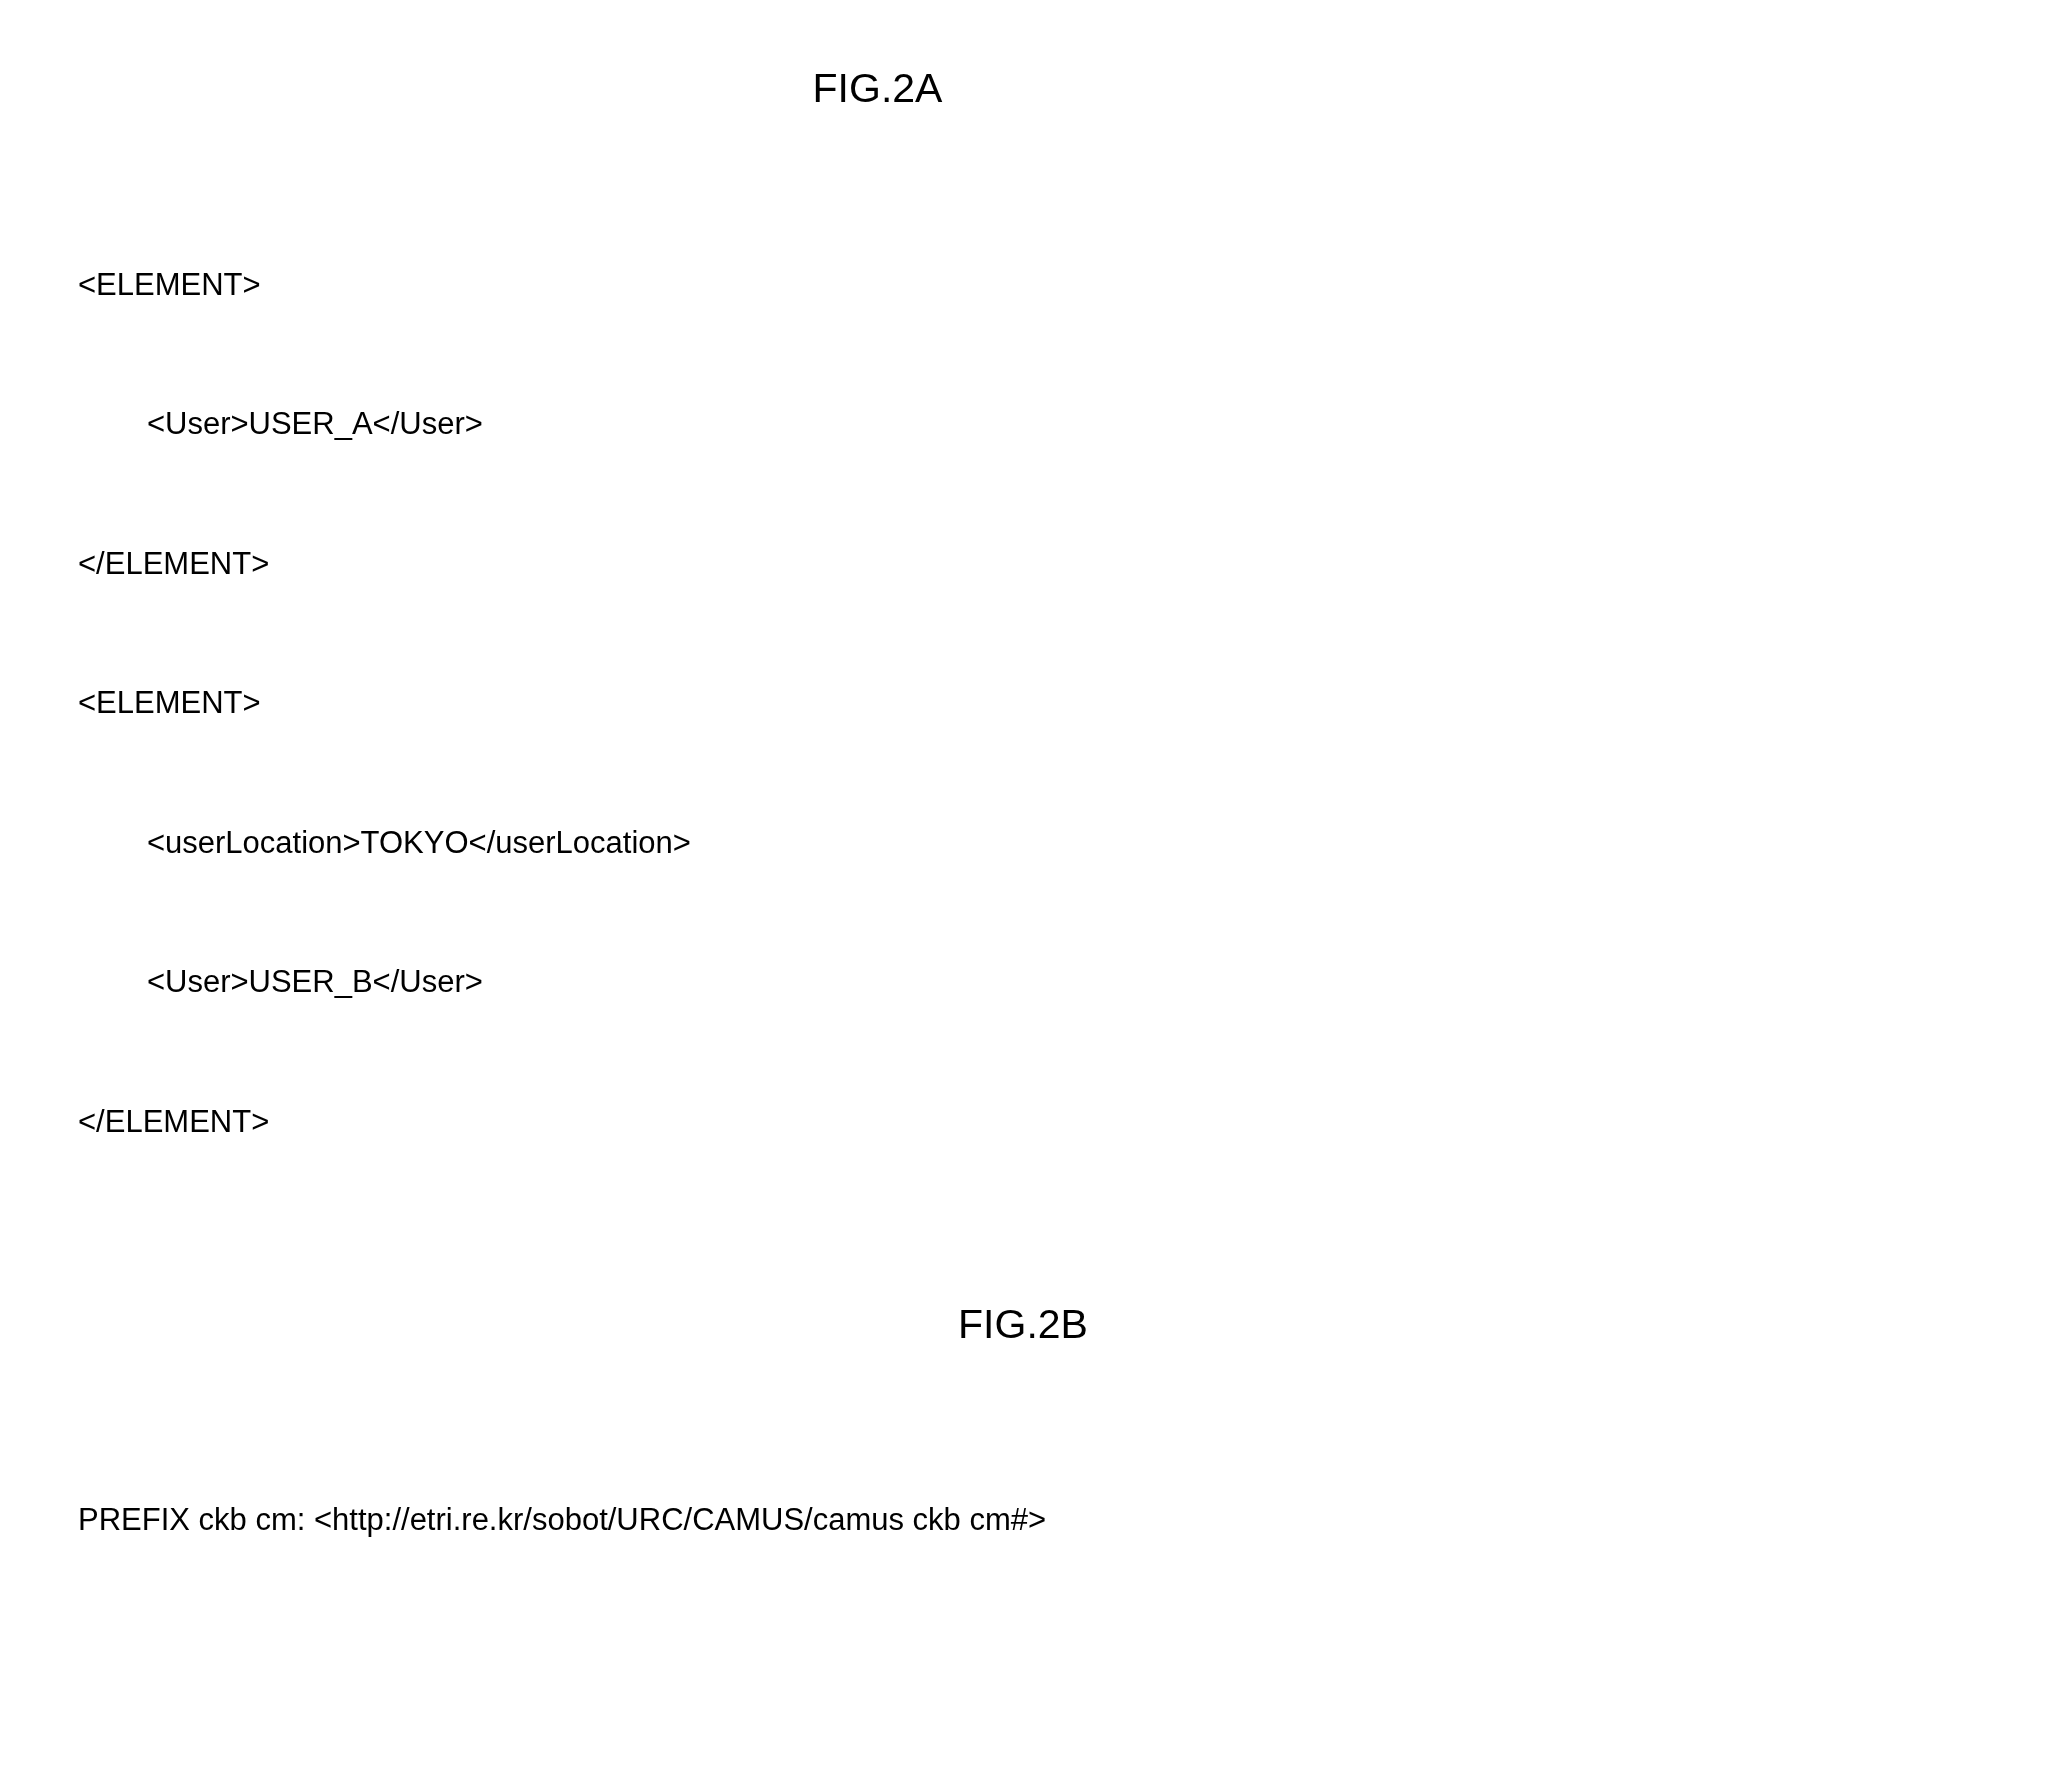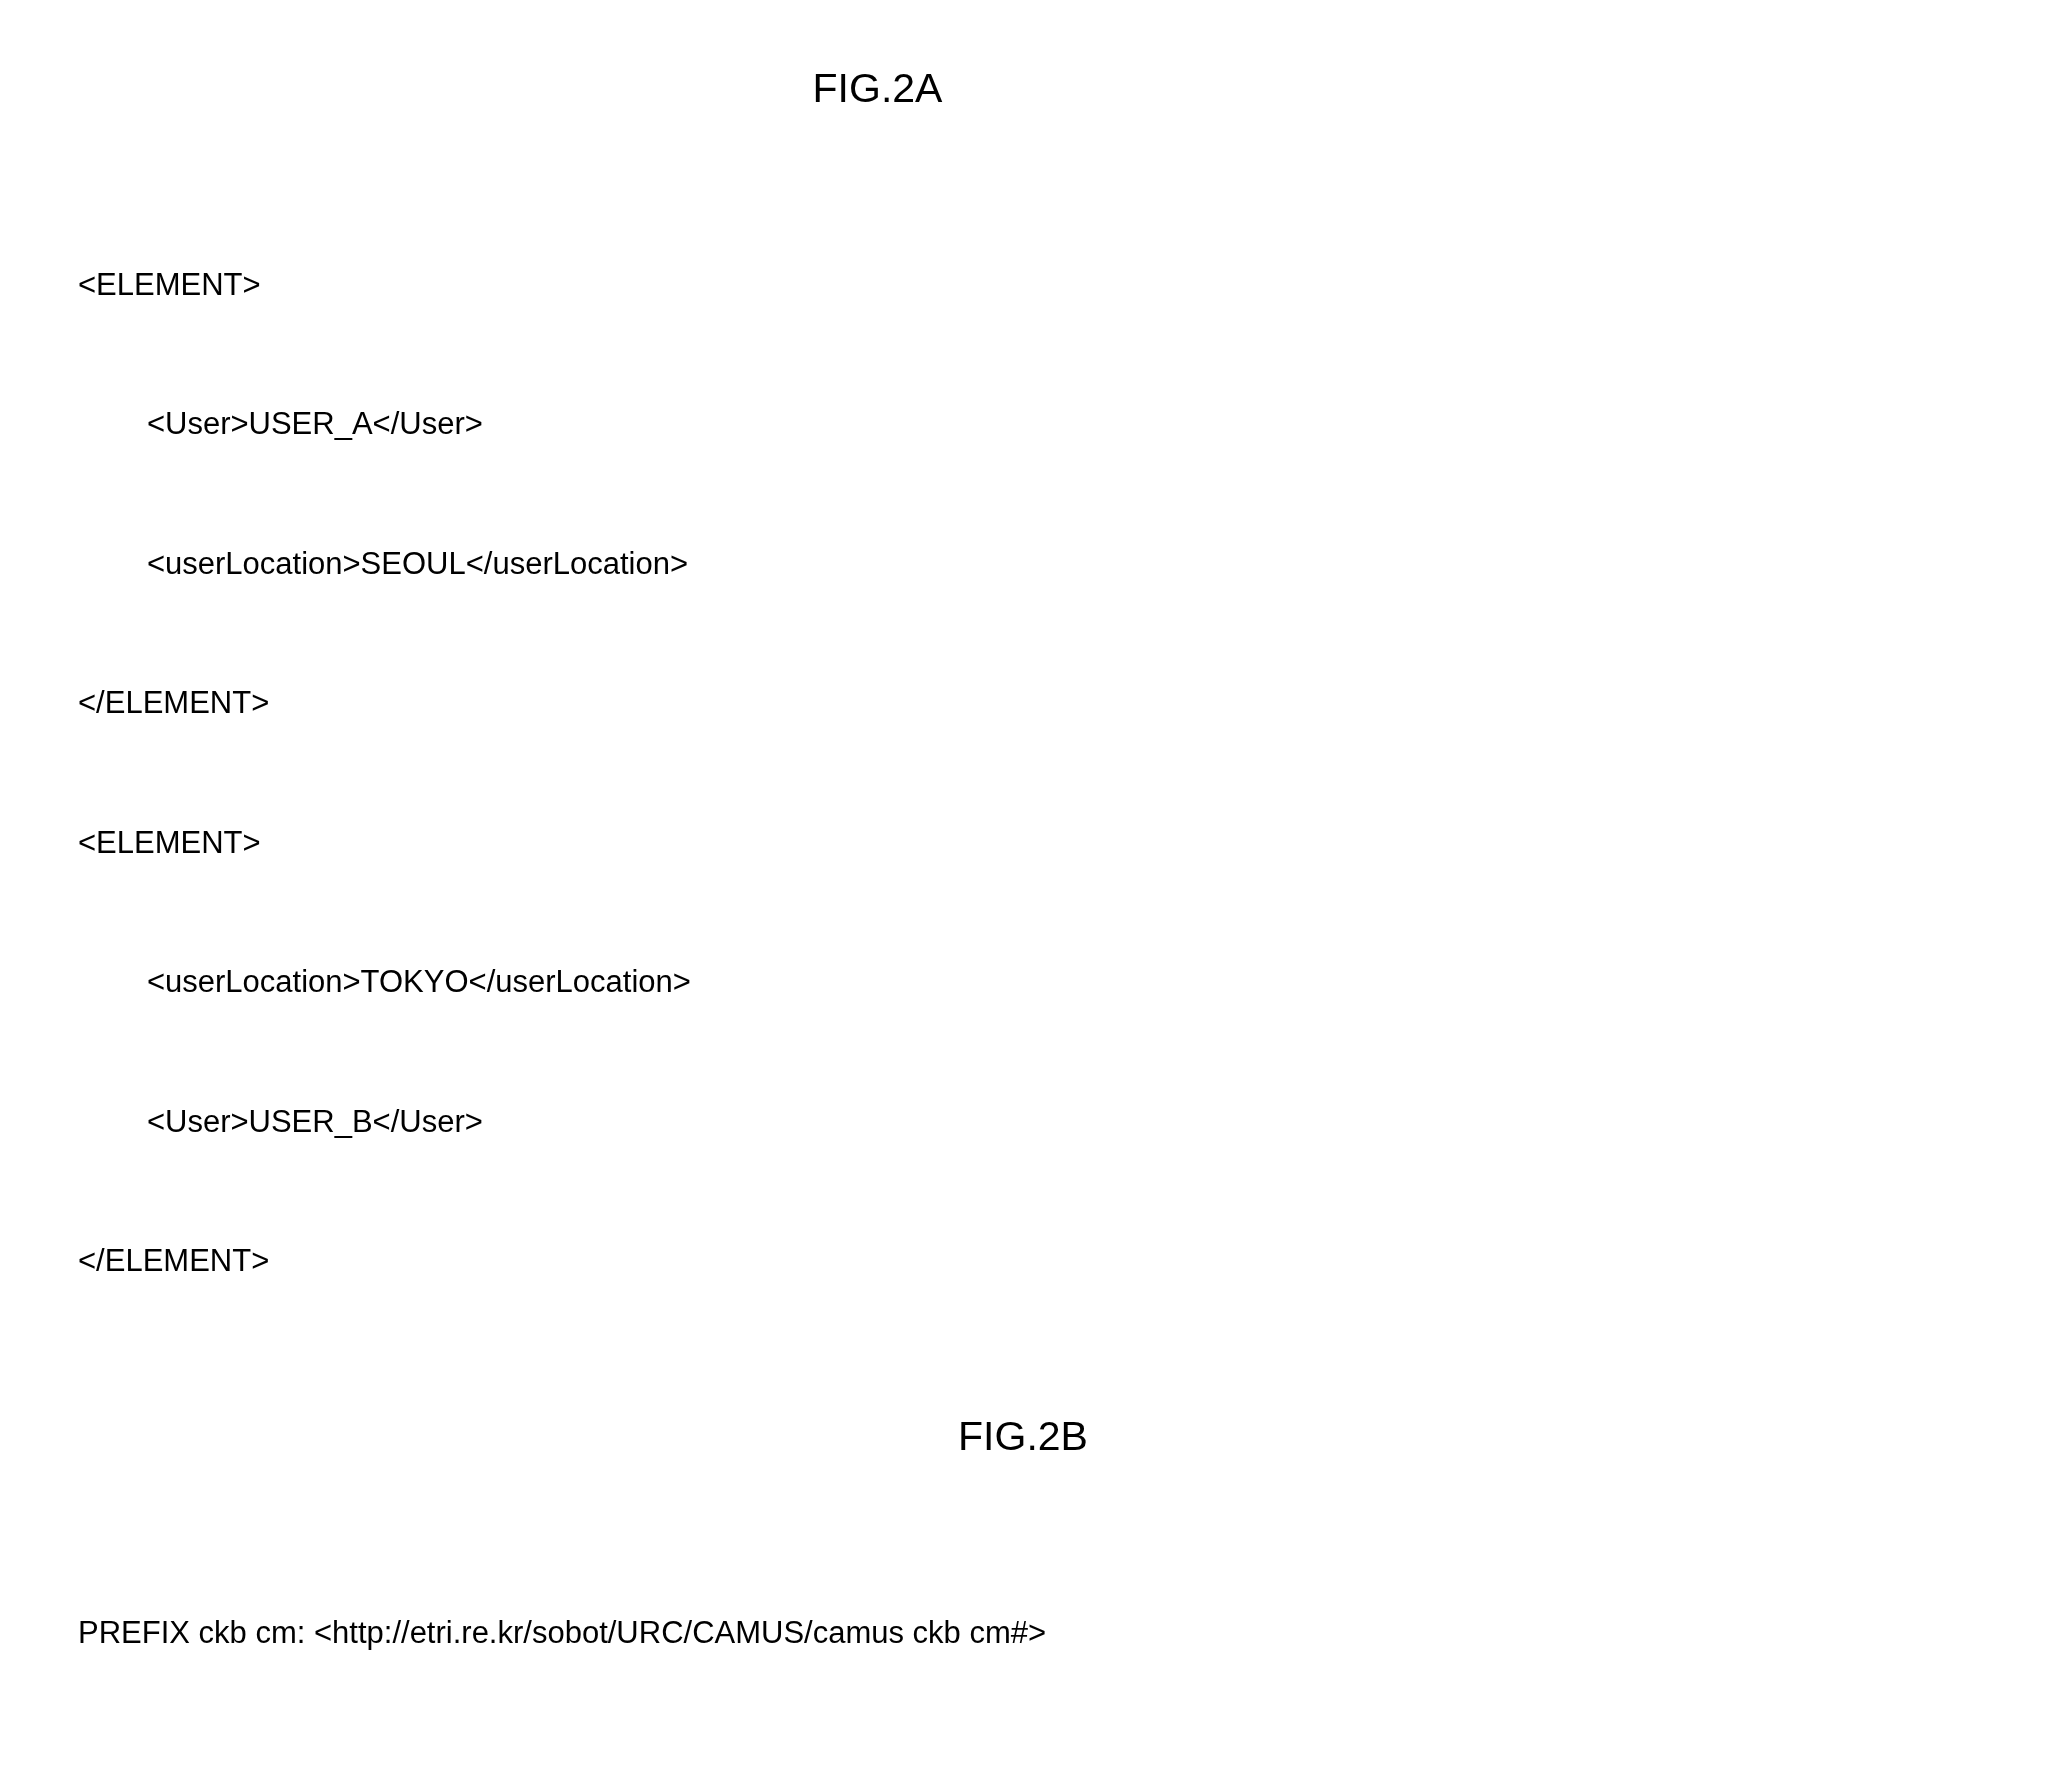--- a/index.html
+++ b/index.html
@@ -17,37 +17,36 @@
     font-weight: normal;
     text-align: center;
     margin-bottom: 49px;
     margin-left: -291px;
   }
   .fig-title-b {
     font-family: Arial, Helvetica, sans-serif;
     font-size: 41px;
     font-weight: normal;
     text-align: center;
-    margin-top: 75px;
+    margin-top: 102px;
     margin-bottom: 49px;
   }
   .code-block {
     white-space: pre;
     font-family: Liberation Sans, sans-serif;
   }
 </style>
 </head>
 <body>
 
 <div class="fig-title">FIG.2A</div>
 
 <div class="code-block">
   <div>&lt;ELEMENT&gt;</div>
   <div>        &lt;User&gt;USER_A&lt;/User&gt;</div>
-  <div>        &lt;userLocation&gt;SEOUL&lt;/userLocation&gt;</div>
   <div>&lt;/ELEMENT&gt;</div>
   <div>&lt;ELEMENT&gt;</div>
   <div>        &lt;userLocation&gt;TOKYO&lt;/userLocation&gt;</div>
   <div>        &lt;User&gt;USER_B&lt;/User&gt;</div>
   <div>&lt;/ELEMENT&gt;</div>
 </div>
 
 <div class="fig-title-b">FIG.2B</div>
 
 <div class="code-block">

